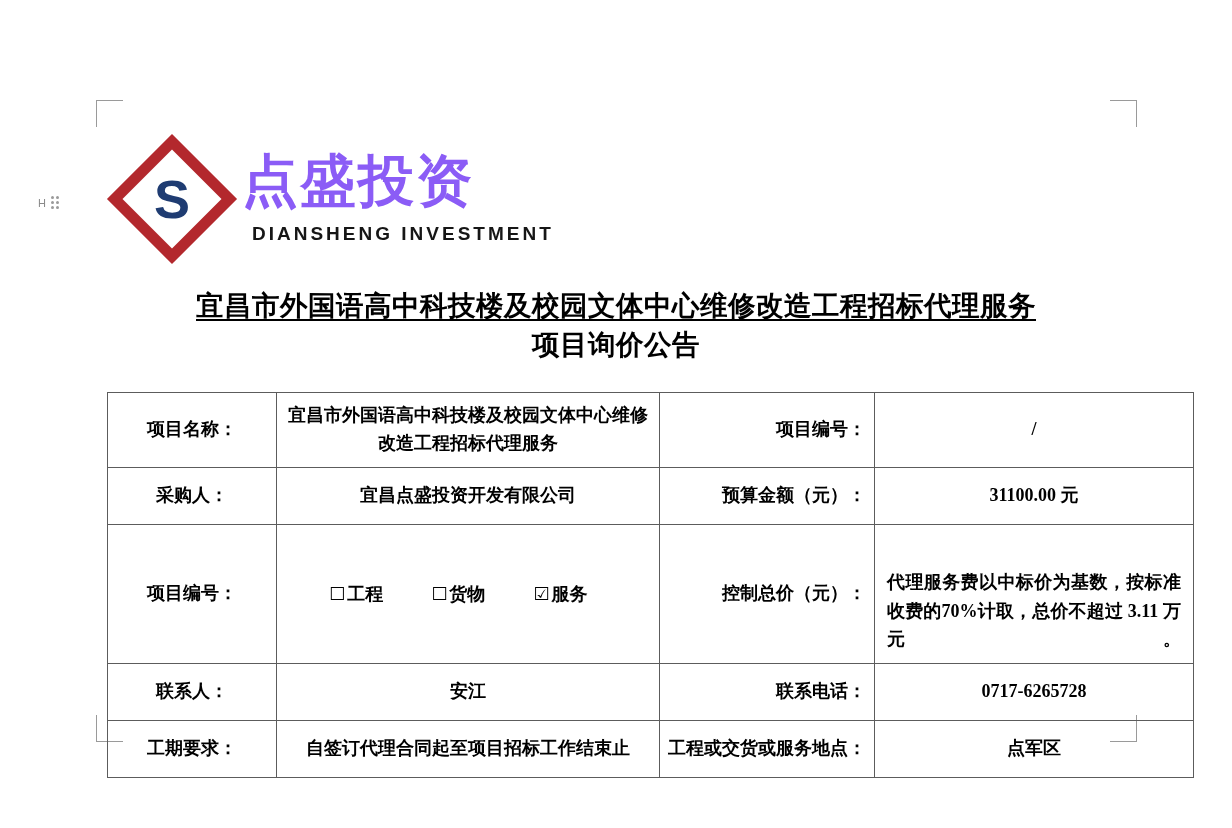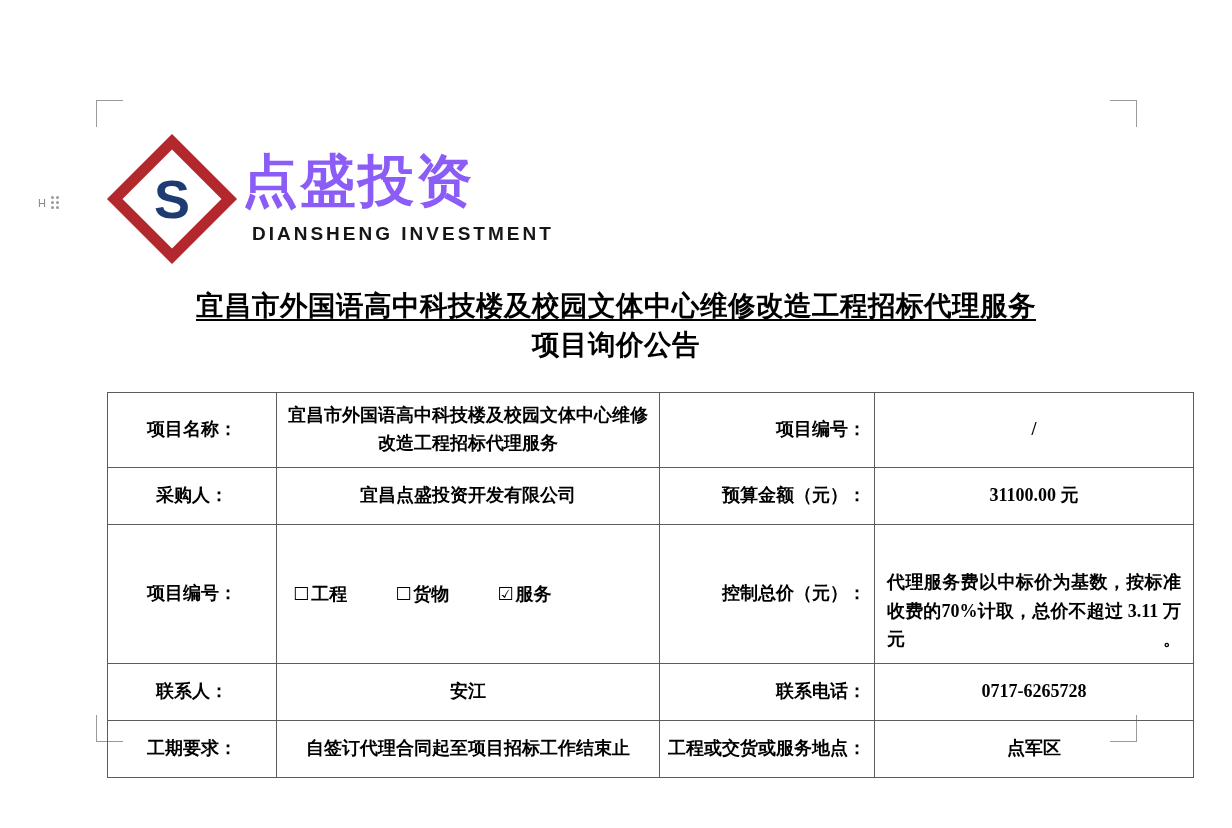--- a/index.html
+++ b/index.html
@@ -171,20 +171,21 @@
   .c-val2 { width: 302px; text-align: center; }
 
   .two-line { line-height: 1.6; }
 
   .checks {
     display: flex;
     align-items: center;
     padding-left: 8px;
     gap: 48px;
     font-weight: bold;
+    margin-left: 36px;
   }
   .check-item { white-space: nowrap; }
   .box { font-family: "DejaVu Sans", sans-serif; margin-right: 2px; }
 
   .ul { text-underline-offset: 3px; }
   .ctrl-text {
     text-align: justify;
     text-align-last: justify;
     line-height: 1.6;
     padding: 0 4px;

